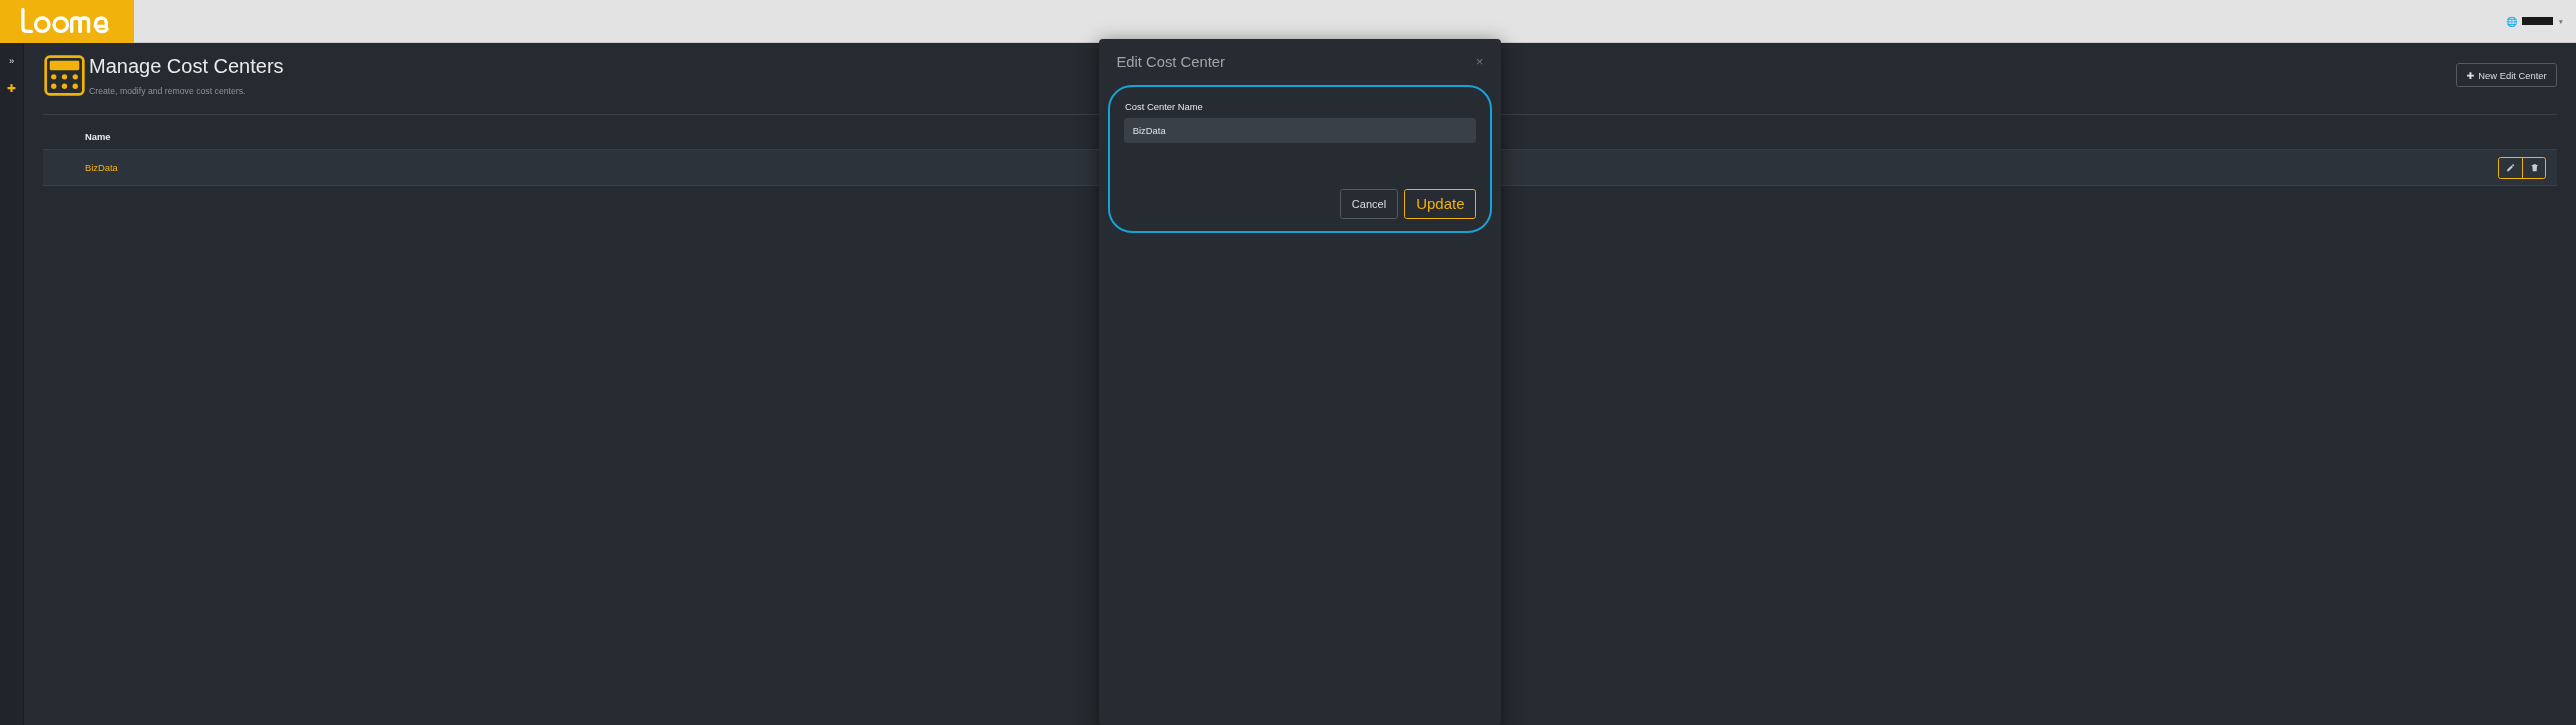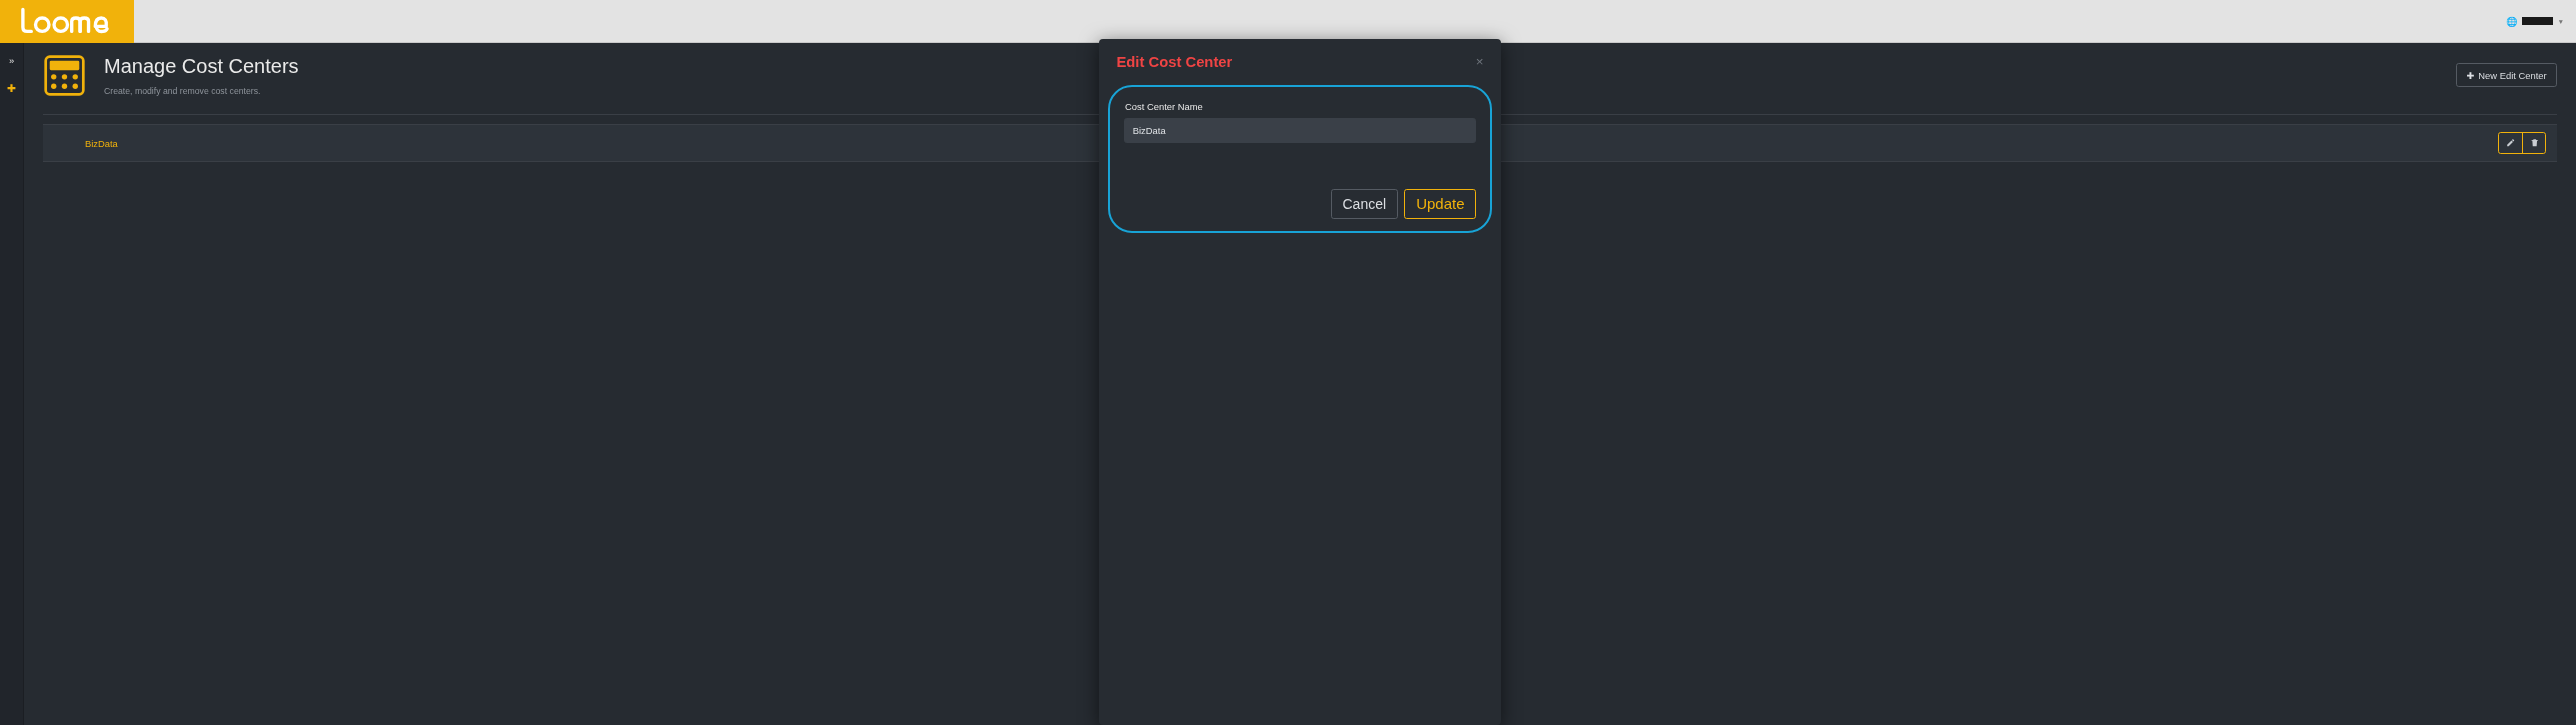--- a/index.html
+++ b/index.html
@@ -49,21 +49,21 @@
     gap: 16px;
   }
   .sidebar .ico { color: #e6e6e6; font-size: 9.4px; cursor: pointer; }
   .sidebar .ico.add { color: #f1b20b; font-size: 10.7px; }
 
   
   .main { flex: 1; position: relative; padding: 10.7px 19px; }
   .page-header {
     display: flex;
     align-items: center;
-    gap: 18px;
+    gap: 3px;
     border-bottom: 0.7px solid #3a3f46;
     padding-bottom: 17.4px;
   }
   .page-big-icon {
     width: 43px; height: 43px;
     display: flex; align-items: center; justify-content: center;
   }
   .page-big-icon svg { width: 43px; height: 43px; }
   .page-titles h1 { font-size: 20px; font-weight: 300; color: #eaeaea; }
   .page-titles p  { font-size: 8.7px; color: #8e949b; margin-top: 8px; }
@@ -131,21 +131,21 @@
     background: #272c32;
     border-radius: 4px;
     box-shadow: 0 4px 19px rgba(0,0,0,0.55);
     overflow: hidden;
   }
   .modal-header {
     padding: 14.8px 17.4px;
     display: flex;
     align-items: center;
   }
-  .modal-header h2 { font-size: 14.8px; font-weight: 700; color: #ef4444; }
+  .modal-header h2 { font-size: 14.8px; font-weight: 400; color: #a3a3a3; }
   .modal-header .spacer { flex: 1; }
   .modal-close { color: #6e747c; font-size: 13.4px; cursor: pointer; background: none; border: none; }
   .modal-body-wrap {
     padding: 0 9.4px 9.4px 9.4px;
   }
   .modal-body {
     border: 2px solid #18a3d6;
     border-radius: 24px;
     padding: 14.8px 13.4px 12px 13.4px;
   }
@@ -164,21 +164,21 @@
     justify-content: flex-end;
     gap: 6.7px;
     padding-top: 46px;
   }
   .btn-default {
     border: 0.7px solid #555b63;
     background: transparent;
     color: #dcdfe3;
     border-radius: 2.7px;
     padding: 5.4px 10.7px;
-    font-size: 14px;
+    font-size: 11px;
     cursor: pointer;
     margin-left: 29px;
   }
   .btn-primary {
     border: 0.7px solid #f1b20b;
     background: transparent;
     color: #f1b20b;
     border-radius: 2.7px;
     padding: 5.4px 10.7px;
     font-size: 15px;
@@ -236,20 +236,23 @@
         <p>Create, modify and remove cost centers.</p>
       </div>
       <div class="page-header-spacer"></div>
       <button class="btn-outline">
         <span>✚</span>
         <span>New Edit Center</span>
       </button>
     </div>
 
     <div class="table-wrap">
+      <div class="table-head">
+        <div class="col-name">Name</div>
+      </div>
       <div class="table-row">
         <div class="col-name">
           <span class="link">BizData</span>
         </div>
         <div class="row-actions">
           <button title="Edit">
             <svg width="9.4" height="9.4" viewBox="0 0 24 24">
               <path fill="#c9cdd2" d="M3 17.25V21h3.75L17.81 9.94l-3.75-3.75L3 17.25zM20.71 7.04a1 1 0 0 0 0-1.41l-2.34-2.34a1 1 0 0 0-1.41 0l-1.83 1.83 3.75 3.75 1.83-1.83z"></path>
             </svg>
           </button>

